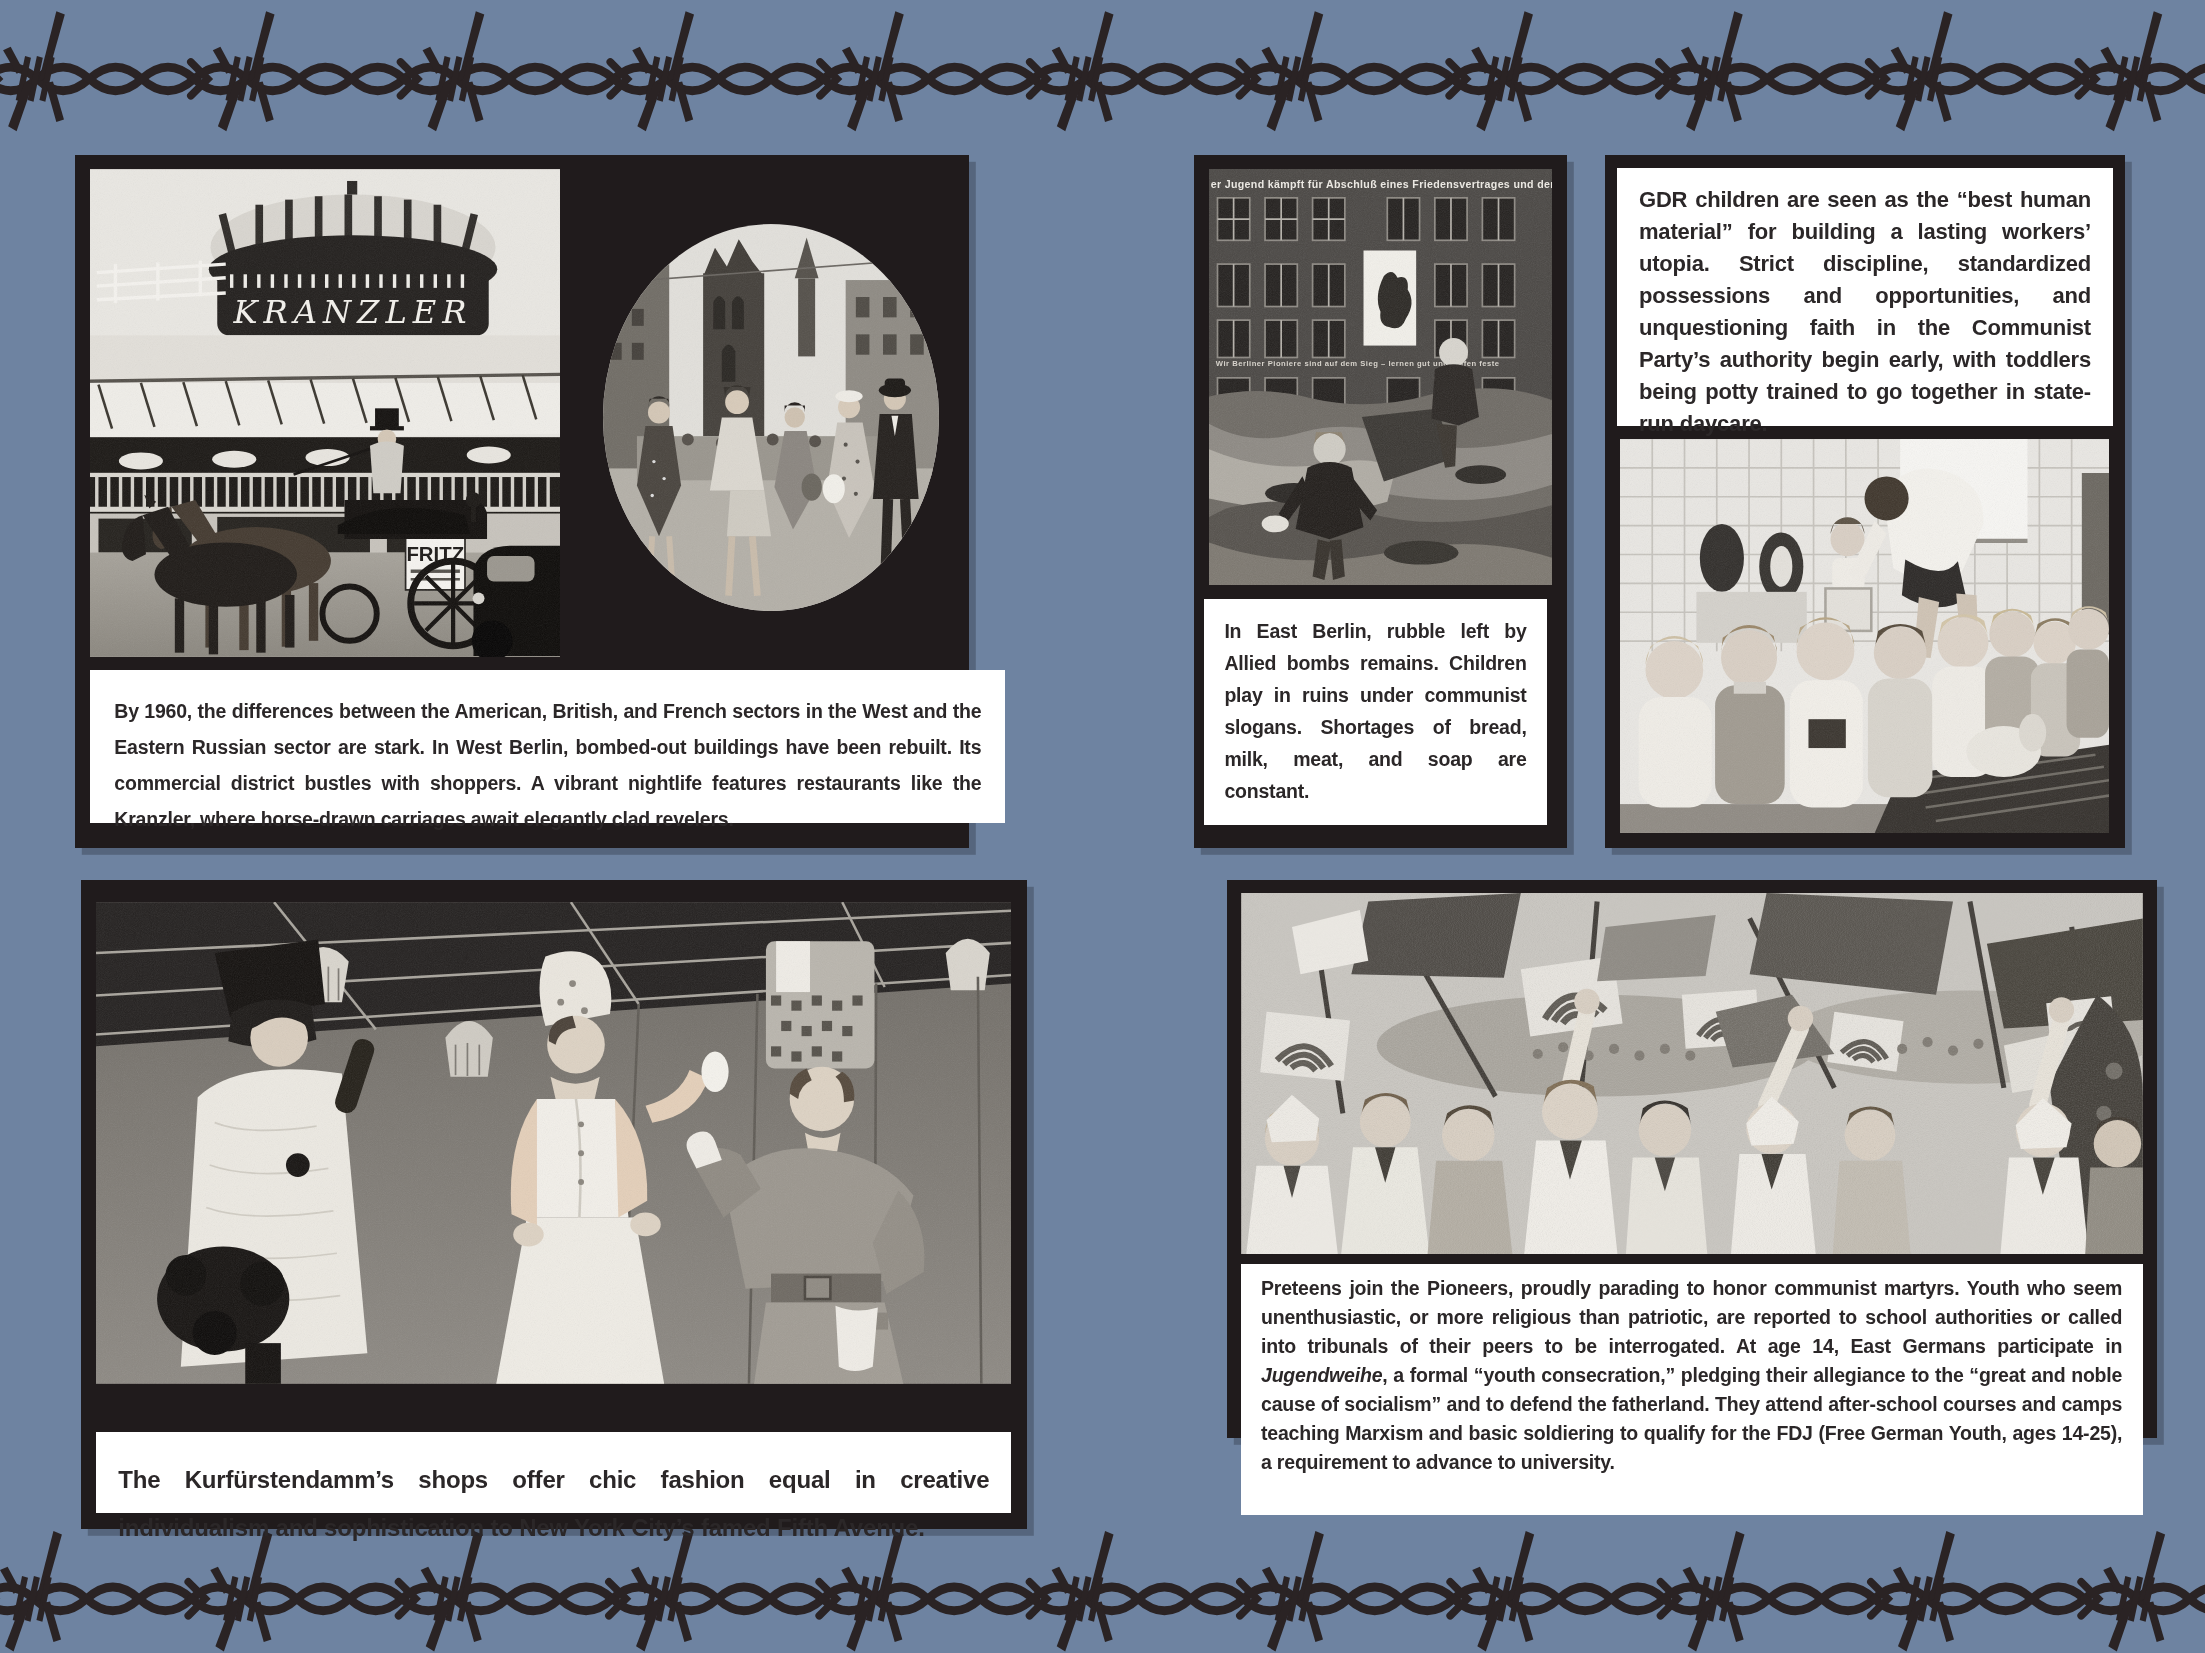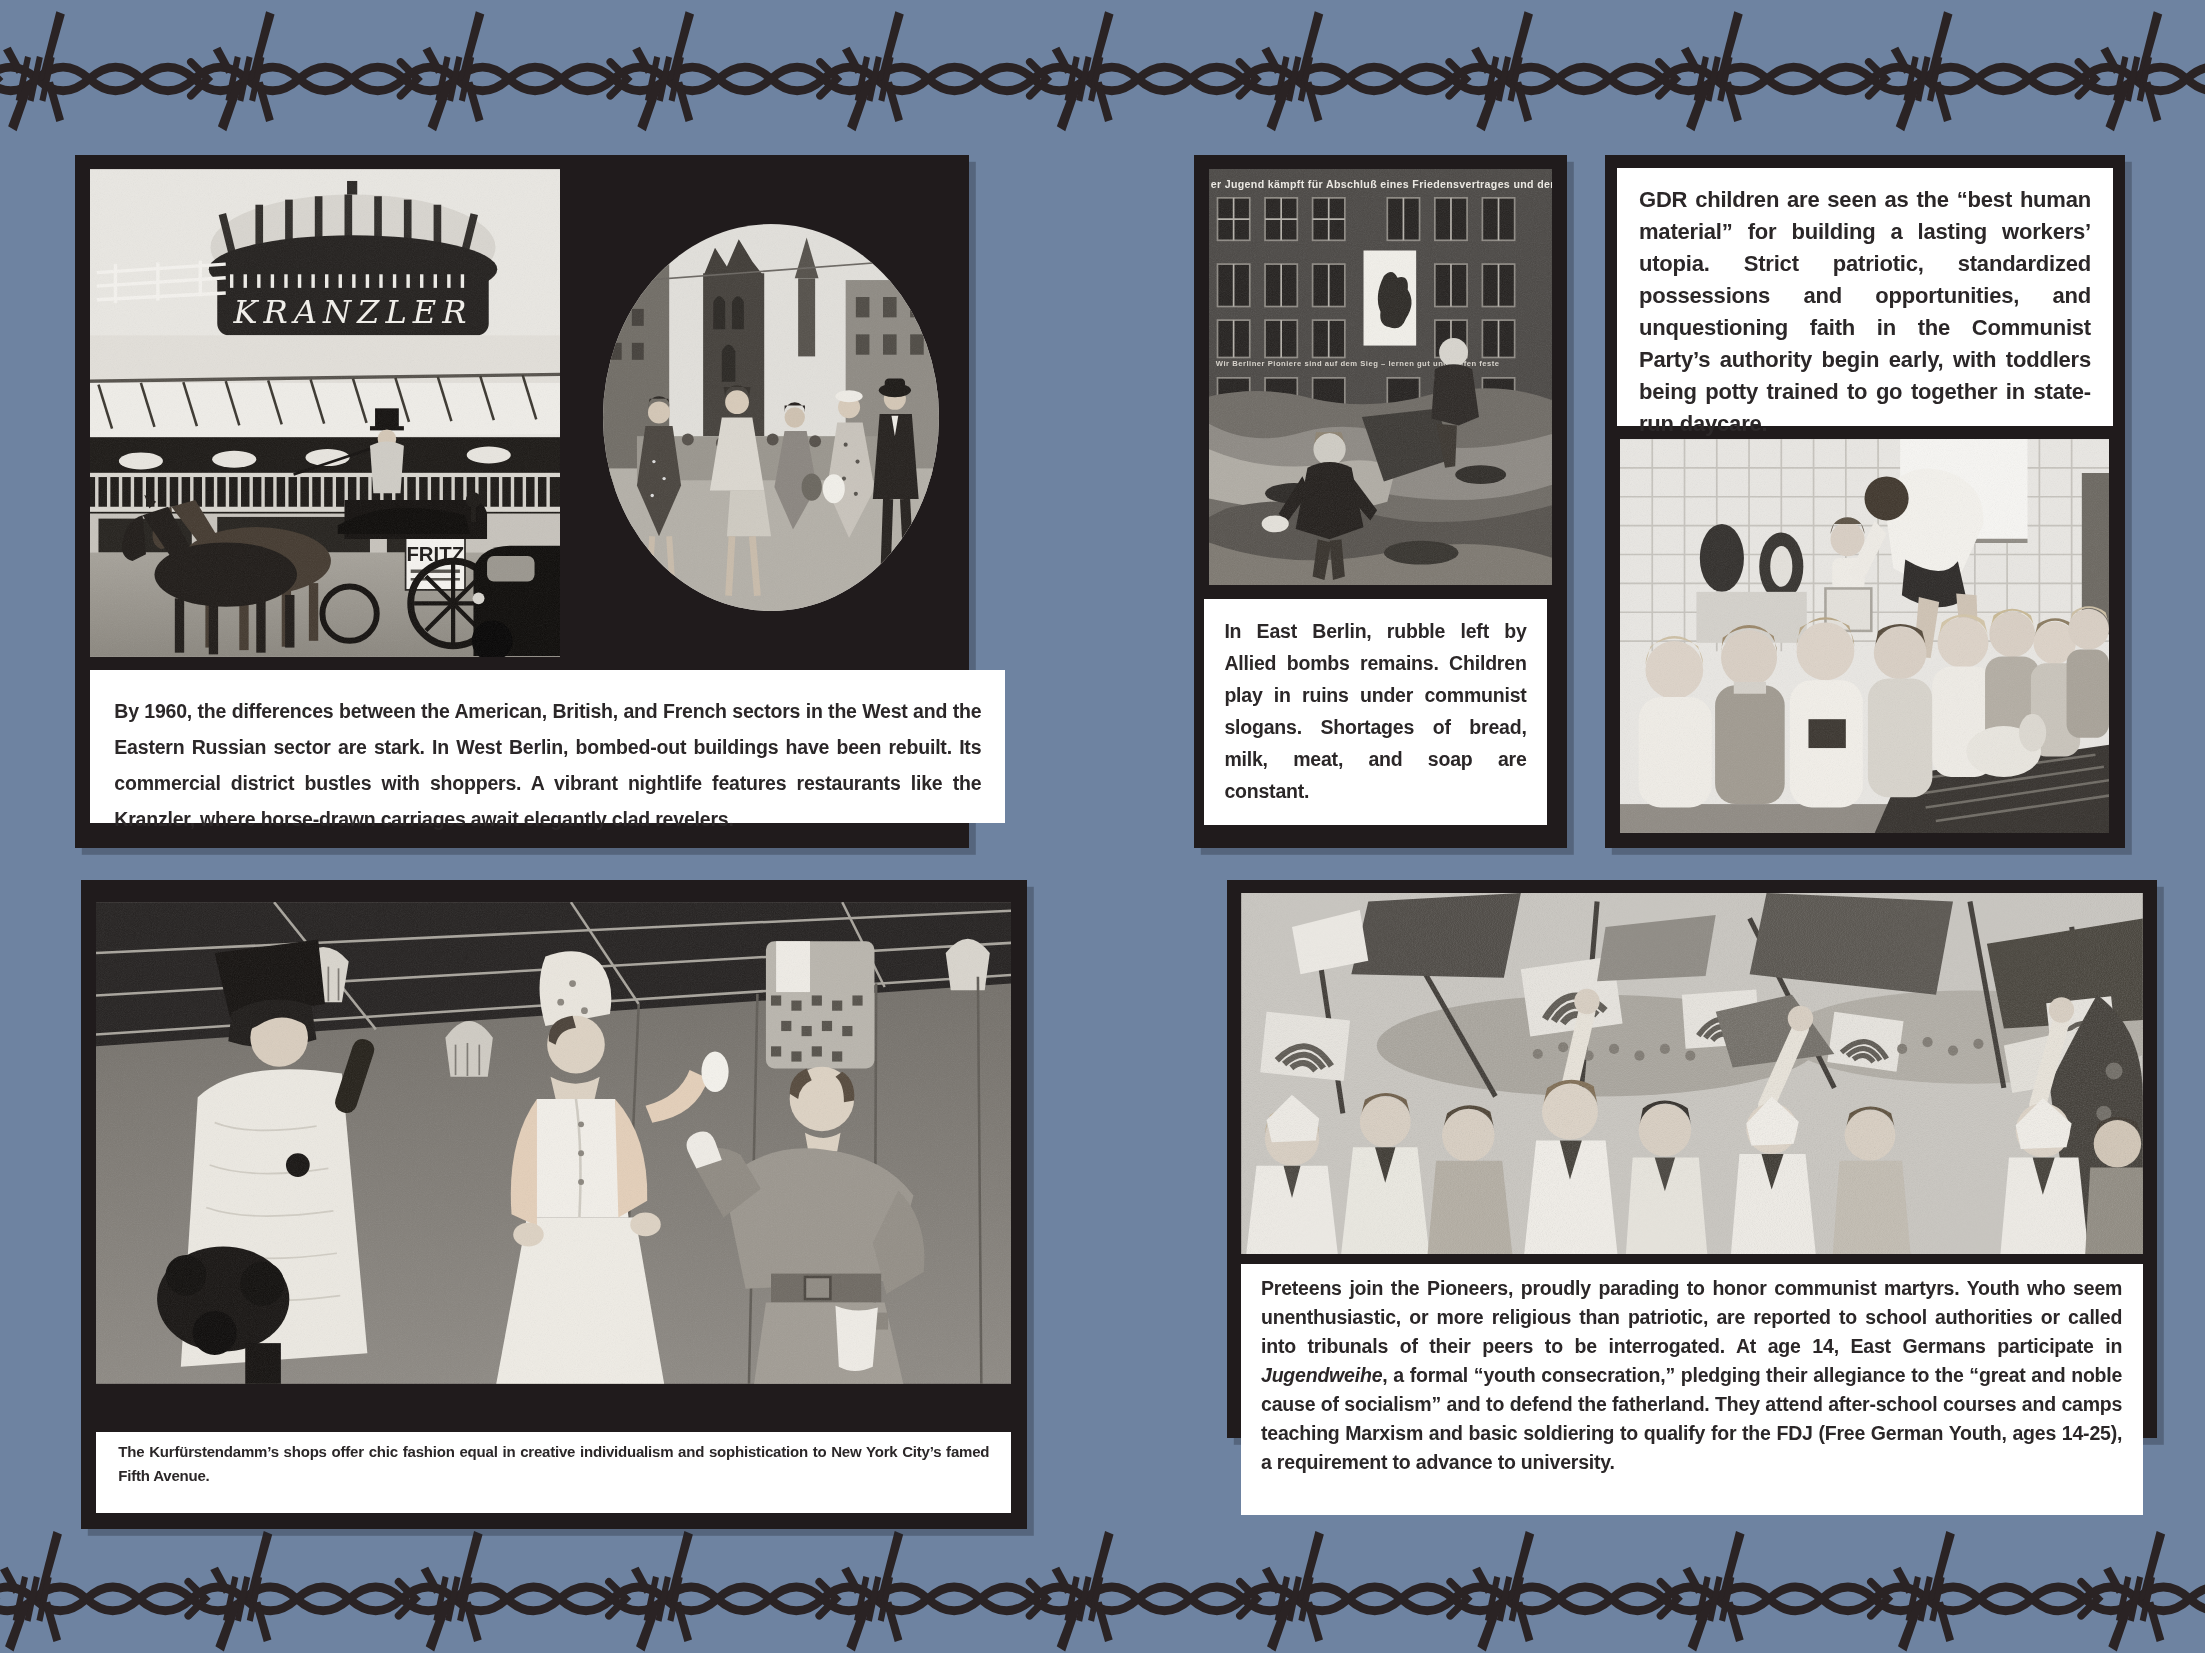--- a/index.html
+++ b/index.html
@@ -5,21 +5,21 @@
   html,body{margin:0;padding:0;background:#6e83a1;}
   #canvas{position:relative;width:2205px;height:1654px;background:#6e83a1;overflow:hidden;
           font-family:"Liberation Sans",sans-serif;}
   .panel{position:absolute;background:#201b1c;box-shadow:6.8px 6.8px 0 rgba(30,32,44,.30);}
   .caption{position:absolute;background:#ffffff;color:#2b2728;font-weight:700;
            text-align:justify;letter-spacing:-0.2px;box-sizing:border-box;}
   .caption.wide{font-size:19.5px;line-height:36px;padding:23px 24px;}
   .caption.narrow{font-size:19.5px;line-height:32px;padding:16px 20.4px;}
   .caption.gdr{font-size:22px;line-height:32px;padding:16px 22px;}
   .caption.pioneers{font-size:19.5px;line-height:29px;padding:10.2px 20.4px;}
-  .caption.fashion{font-size:15px;line-height:24px;padding:8px 22px;}
+  .caption.fashion{font-size:24px;line-height:48px;padding:24px 22px;}
   .photo{position:absolute;display:block;}
   .wire{position:absolute;left:0;}
   .it{font-style:italic;}
 </style>
 </head>
 <body>
 
 <div id="canvas">
 
   <svg width="0" height="0" style="position:absolute">
@@ -605,21 +605,21 @@
         <ellipse cx="78" cy="418" rx="16" ry="10" fill="#e4e1da"></ellipse>
         <path d="M128,436 l-6,44 14,4 8,-44 z" fill="#35302a"></path>
         <path d="M156,436 l4,44 -14,4 -4,-46 z" fill="#35302a"></path>
       </g>
       <rect width="404" height="490" filter="url(#grain3)" opacity="0.14"></rect>
     </svg>
     <div class="caption narrow" style="left:10px;top:444px;width:343px;height:226px">In East Berlin, rubble left by Allied bombs remains. Children play in ruins under communist slogans. Shortages of bread, milk, meat, and soap are constant.</div>
   </div>
 
   <div class="panel" style="left:1605px;top:155px;width:520px;height:693px">
-    <div class="caption gdr" style="left:12px;top:12.7px;width:496px;height:258px">GDR children are seen as the “best human material” for building a lasting workers’ utopia. Strict patriotic, standardized possessions and opportunities, and unquestioning faith in the Communist Party’s authority begin early, with toddlers being potty trained to go together in state-run daycare.</div>
+    <div class="caption gdr" style="left:12px;top:12.7px;width:496px;height:258px">GDR children are seen as the “best human material” for building a lasting workers’ utopia. Strict discipline, standardized possessions and opportunities, and unquestioning faith in the Communist Party’s authority begin early, with toddlers being potty trained to go together in state-run daycare.</div>
     <svg class="photo" style="left:15.3px;top:284px" width="489" height="394" viewBox="0 0 576 464">
       <defs>
         <filter id="grain4">
             <feTurbulence type="fractalNoise" baseFrequency="0.9" numOctaves="2"></feTurbulence>
             <feColorMatrix type="saturate" values="0"></feColorMatrix>
           </filter>
       </defs>
       <rect width="576" height="464" fill="#e9e7e3"></rect>
 
       <g stroke="#c6c3bd" stroke-width="2">

